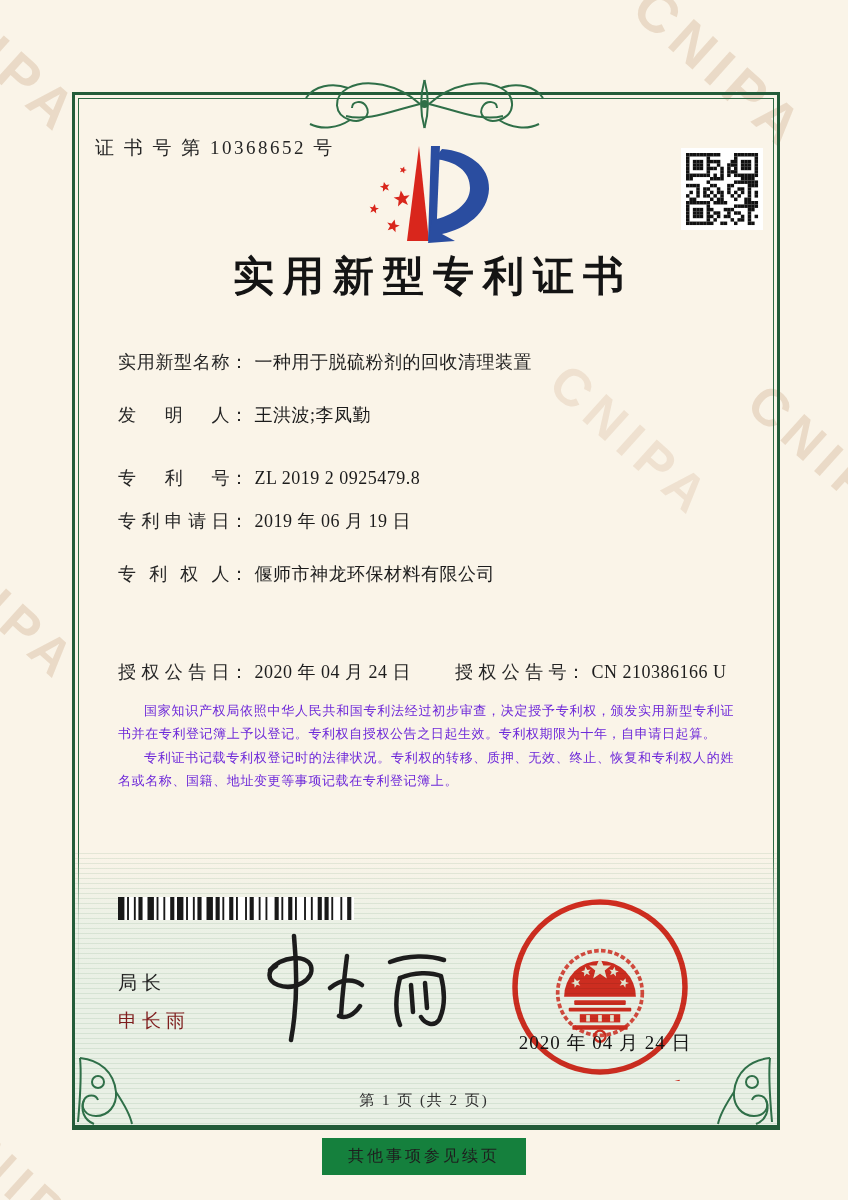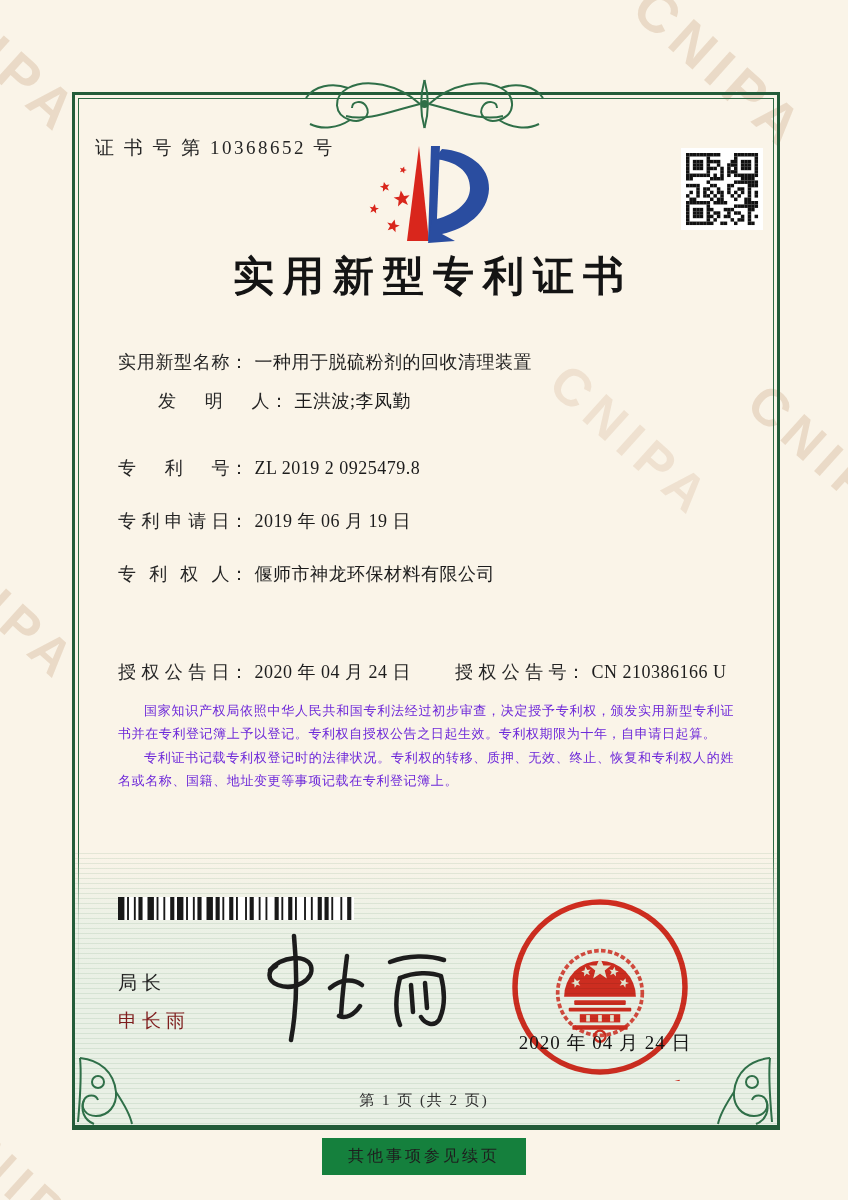--- a/index.html
+++ b/index.html
@@ -29,21 +29,21 @@
   .corner-orn.left{left:74px;}
   .corner-orn.right{left:716px;transform:scaleX(-1);}
   
   .cert-no{position:absolute;left:95px;top:135px;font-size:19px;letter-spacing:2.5px;color:#262626;}
   .logo{position:absolute;left:362px;top:140px;}
   .qr{position:absolute;left:681px;top:148px;width:82px;height:82px;background:#fff;}
   .title{position:absolute;left:0;top:240px;width:100%;text-align:center;margin:9px;
          font-size:41px;font-weight:700;letter-spacing:9px;color:#141414;}
   
   .field-row{position:absolute;left:118px;font-size:18px;letter-spacing:0.5px;white-space:nowrap;}
-  .r1{top:350px;} .r2{top:389px;margin-left:40px;} .r3{top:456px;} .r4{top:509px;} .r5{top:562px;} .r6{top:615px;} .r7{top:660px;}
+  .r1{top:350px;} .r2{top:403px;} .r3{top:466px;} .r4{top:509px;} .r5{top:562px;} .r6{top:615px;} .r7{top:660px;}
   .flabel{display:inline-block;width:112px;text-align:justify;text-align-last:justify;
           vertical-align:top;color:#262626;}
   .fcolon{display:inline-block;margin-right:6px;color:#262626;}
   .fvalue{color:#1c1c1c;text-align:right;}
   .grant-no{position:absolute;left:337px;top:0;}
   
   .body-text{position:absolute;left:118px;top:699px;width:616px;}
   .body-text p{margin:0;font-size:13px;line-height:1.8;text-indent:2em;
                text-align:justify;letter-spacing:0.6px;color:#6d28d9;}
   

